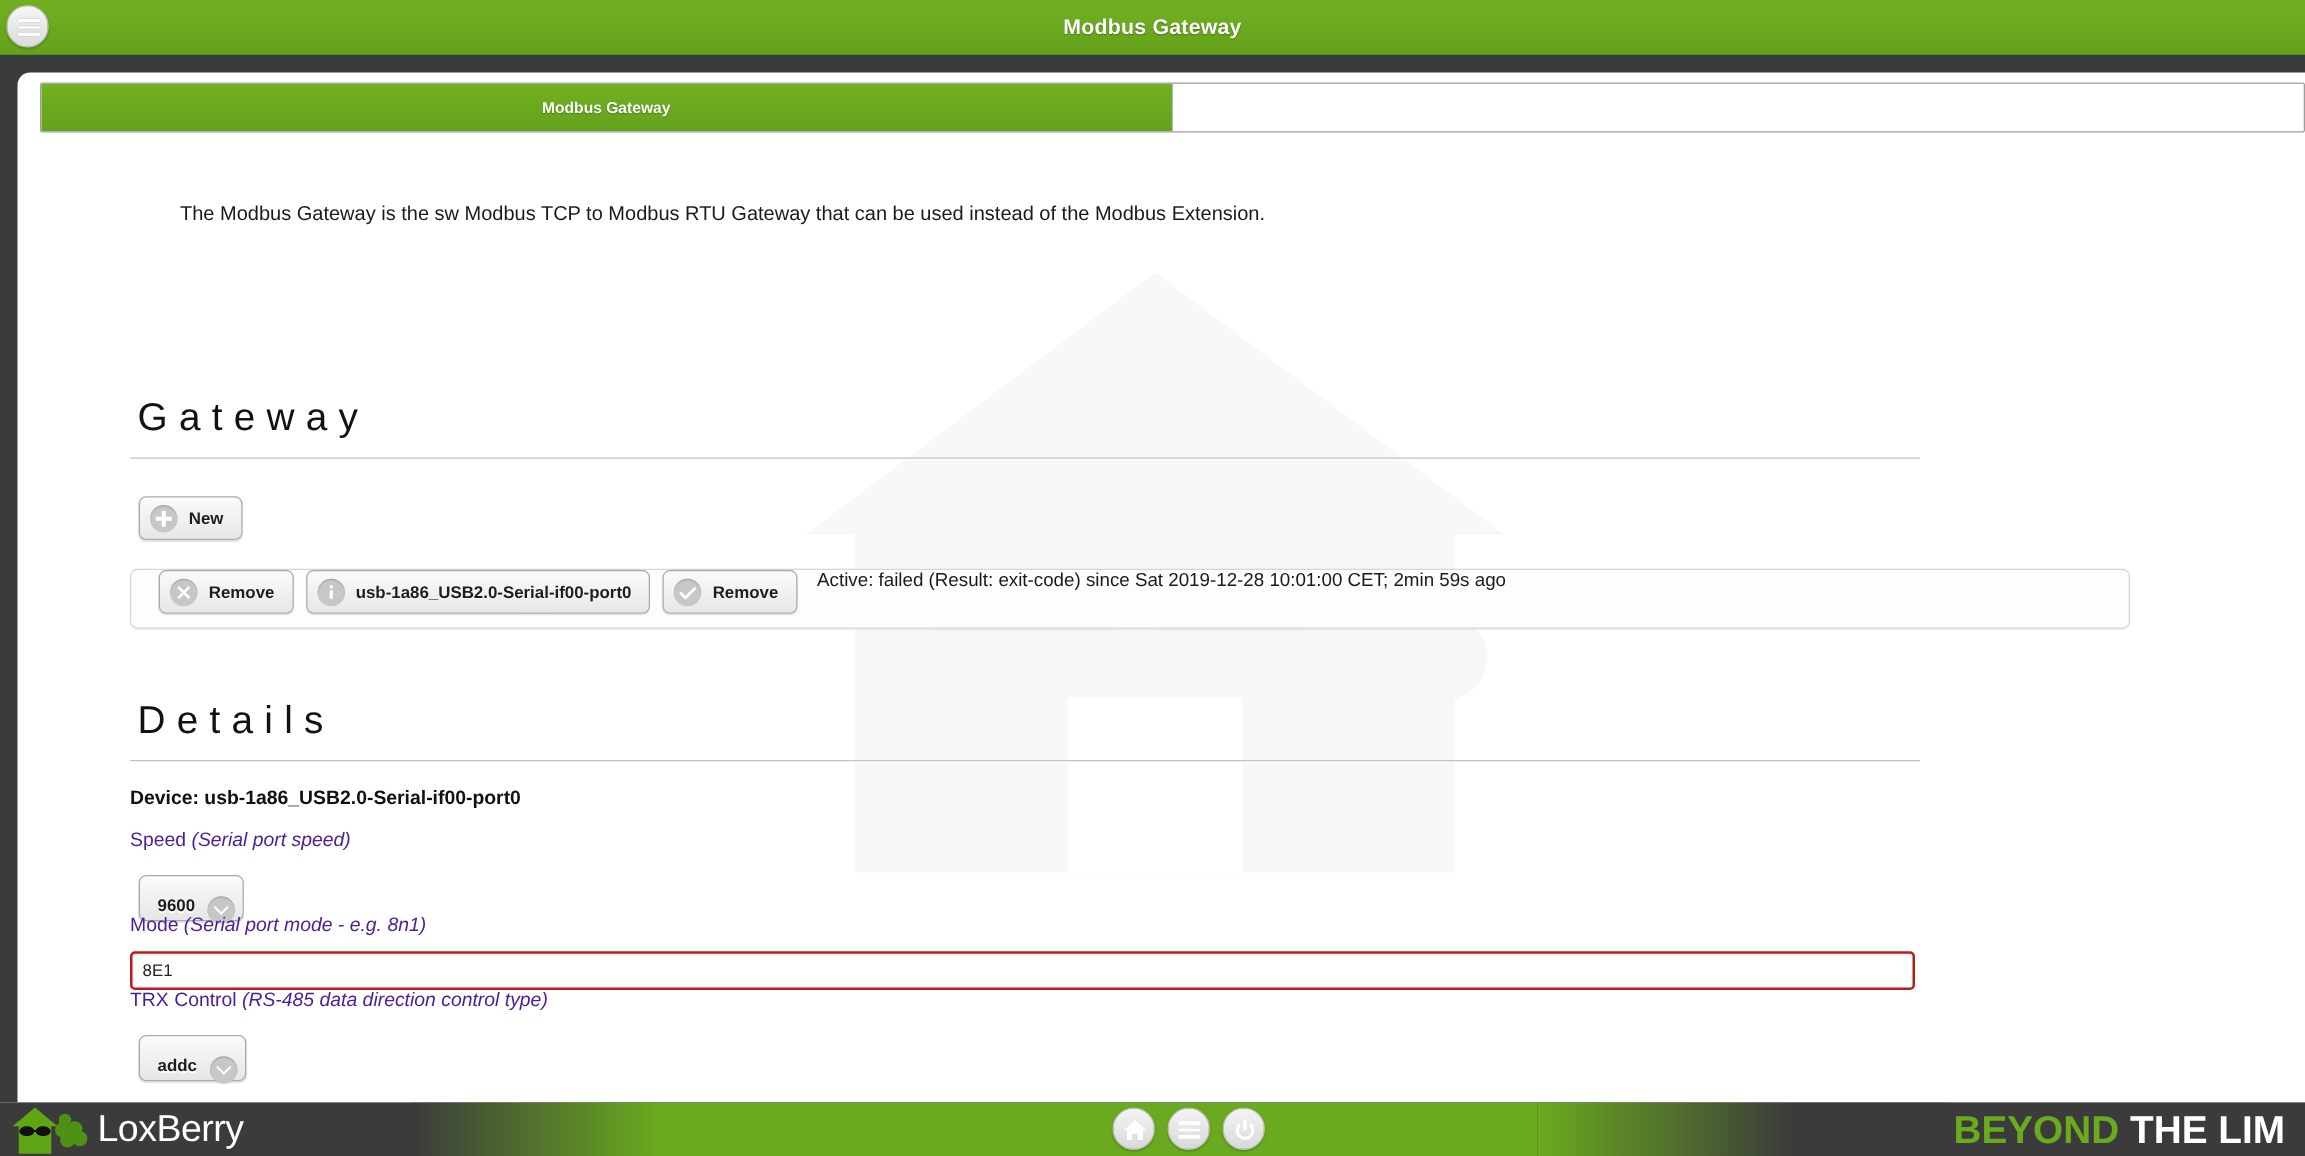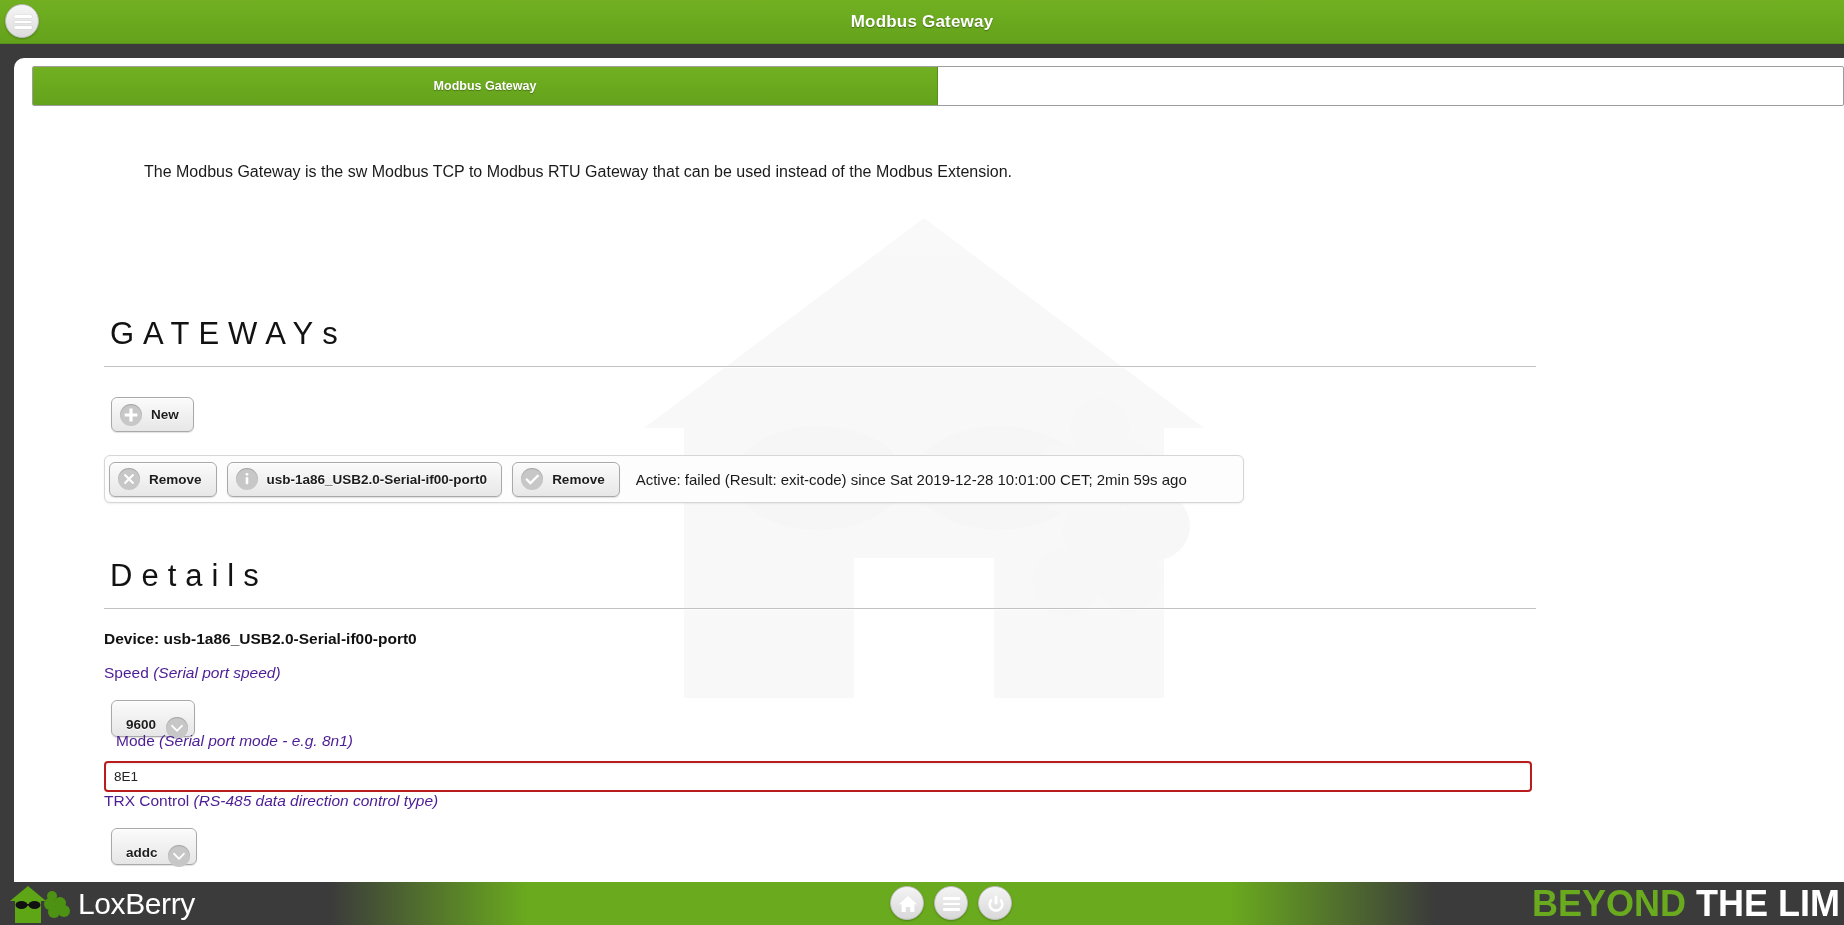--- a/index.html
+++ b/index.html
@@ -152,28 +152,28 @@
     box-shadow: inset 0 1px 1px rgba(0,0,0,.18);
     margin-right: 9px;
     position: relative;
     flex: 0 0 auto;
   }
   .btn .ico svg { position: absolute; left: 3px; top: 3px; }
   .btn-new { position: absolute; left: 97px; top: 279px; }
 
   .gw-row {
     position: absolute; left: 90px; top: 337px;
-    width: 1140px; height: 48px;
+    width: 1600px; height: 48px;
     background: #fdfdfd;
     border: 1px solid #d6d6d6;
     border-radius: 6px;
     box-shadow: 0 1px 2px rgba(0,0,0,.07);
     display: flex;
-    align-items: center;
-    padding: 0 4px;
+    align-items: flex-start;
+    padding: 0 22px;
   }
   .gw-row .btn { margin-right: 10px; }
   .gw-status {
     font-size: 15px;
     color: #1a1a1a;
     margin-left: 6px;
   }
 
   
   .device-line {
@@ -182,21 +182,21 @@
     font-weight: bold;
     color: #111111;
   }
   .fieldlabel {
     position: absolute; left: 90px;
     font-size: 15.5px;
     color: #4c1d95;
   }
   .fieldlabel em { font-style: italic; }
   #lbl-speed { top: 546px; }
-  #lbl-mode  { top: 614px; margin-left: 12px; }
+  #lbl-mode  { top: 614px; }
   #lbl-trx   { top: 674px; }
 
   .selectbox {
     position: absolute;
     display: inline-flex;
     align-items: flex-start;
     height: 37px;
     padding: 16px 6px 0 14px;
     background: linear-gradient(#fbfbfb, #e6e6e6);
     border: 1px solid #a9a9a9;
@@ -282,23 +282,23 @@
   .circbtn svg { position: absolute; left: 7px; top: 7px; }
   .circbtn i {
     position: absolute; left: 8px;
     width: 17px; height: 2.5px;
     background: #ffffff; border-radius: 1px;
   }
   .circbtn i:nth-of-type(1) { top: 10px; }
   .circbtn i:nth-of-type(2) { top: 15.5px; }
   .circbtn i:nth-of-type(3) { top: 21px; }
   .footer-slogan {
-    position: absolute; right: 4px; top: 0;
+    position: absolute; right: 16px; top: 0;
     height: 43px; line-height: 43px;
-    font-size: 36px;
+    font-size: 31px;
     font-weight: bold;
     white-space: nowrap;
     z-index: 3;
     padding-right: 0;
   }
   .footer-slogan .g { color: #6aaa1e; }
   .footer-slogan .w { color: #ffffff; }
 </style>
 </head>
 <body>
@@ -334,21 +334,21 @@
         <circle cx="462" cy="404" r="34"></circle>
           <circle cx="524" cy="400" r="34"></circle>
         <circle cx="496" cy="250" r="30"></circle>
       </g>
     </svg>
 
     <div class="content">
 
       <div class="intro">The Modbus Gateway is the sw Modbus TCP to Modbus RTU Gateway that can be used instead of the Modbus Extension.</div>
 
-      <div class="section-head" id="gateways-head">GATEWAYs</div>
+      <div class="section-head" id="gateways-head">Gateway</div>
 
       <div class="btn btn-new">
         <span class="ico">
           <svg width="16" height="16" viewBox="0 0 16 16">
               <path d="M6.4 1.6h3.2v4.8h4.8v3.2H9.6v4.8H6.4V9.6H1.6V6.4h4.8z" fill="#ffffff"></path>
             </svg>
         </span>
         <span>New</span>
       </div>
 

